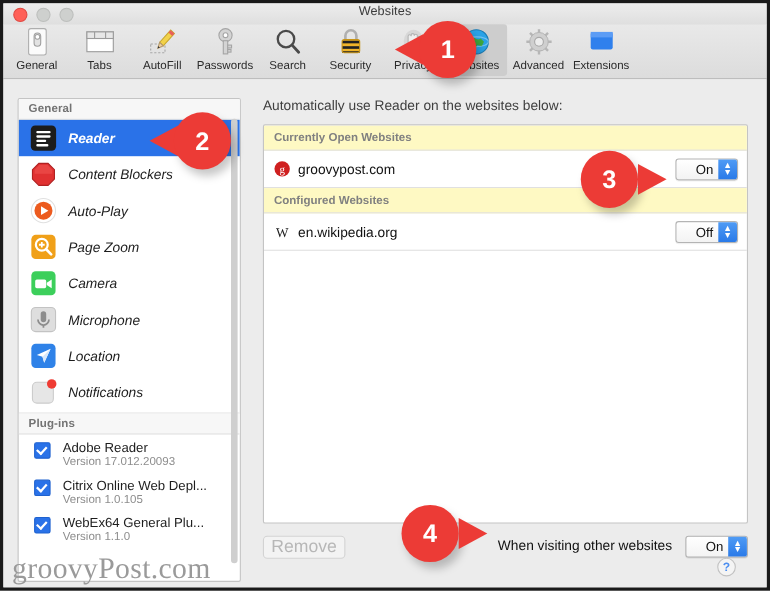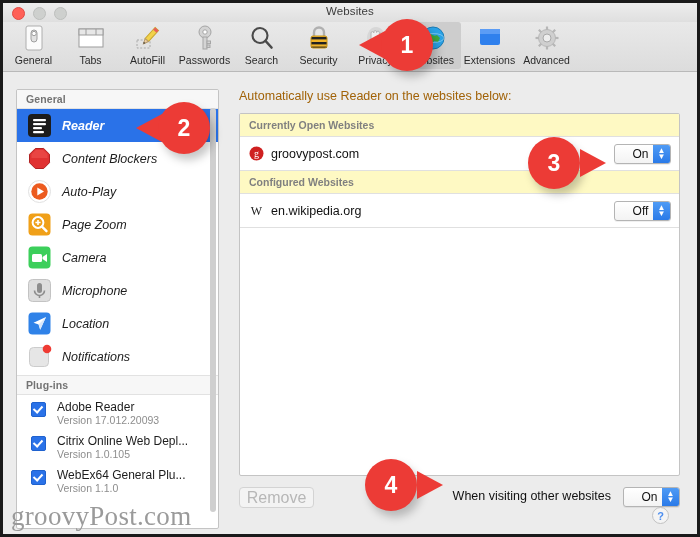--- a/index.html
+++ b/index.html
@@ -81,21 +81,21 @@
   .plugname{font-size:12px;color:#1d1d1d;line-height:14px;}
   .plugver{font-size:10.5px;color:#8d8d8d;line-height:13px;}
   .sbscroll{
     position:absolute;right:2px;top:18px;width:6px;height:404px;
     background:#cfcfcf;border-radius:3px;
   }
   
   .main{
     position:absolute;left:232px;top:17px;right:13px;bottom:0;
   }
-  .maintitle{font-size:12.5px;color:#a16207;margin:0 0 9px 4px;}
+  .maintitle{font-size:12.5px;color:#404040;margin:0 0 9px 4px;}
   .listbox{
     position:absolute;left:4px;top:24px;right:4px;height:363px;
     background:#fff;border:1px solid #c4c4c4;border-radius:2px;
     overflow:hidden;box-sizing:border-box;
   }
   .lhead{
     font-size:10.5px;color:#808080;font-weight:bold;
     padding:5px 0 5px 9px;background:#fef9c3;border-bottom:1px solid #e0e0e0;
   }
   .lrow{
@@ -267,30 +267,20 @@
       <div class="tbicon">
         <svg width="26" height="26" viewBox="0 0 26 26">
             <circle cx="13" cy="13" r="11" fill="#2aa3e8"></circle>
             <path d="M4 9 q4 2 7 0 q3 3 6 1 l3 3 -2 4 -4 -1 -2 4 -3-2 1-4 -4 -1Z" fill="#3ea93f"></path>
             <path d="M4.5 16 q3 1 5 4 l-1 3" fill="#3ea93f"></path>
             <circle cx="13" cy="13" r="11" fill="none" stroke="#1b7cb5"></circle>
             <ellipse cx="13" cy="13" rx="11" ry="4.5" fill="none" stroke="rgba(255,255,255,.35)"></ellipse>
           </svg>
       </div>
       <div class="tblabel">Websites</div>
-    </div>
-
-    <div class="tbitem">
-      <div class="tbicon">
-        <svg width="26" height="24" viewBox="0 0 26 24">
-            <rect x="3" y="3" width="20" height="16" rx="2" fill="#2f80ed"></rect>
-            <rect x="3" y="3" width="20" height="5" fill="#5b9cf5"></rect>
-          </svg>
-      </div>
-      <div class="tblabel">Extensions</div>
     </div>
 
     <div class="tbitem">
       <div class="tbicon">
         <svg width="26" height="26" viewBox="0 0 26 26">
             <g fill="#cfcfcf" stroke="#a9a9a9" stroke-width=".7">
               <circle cx="13" cy="13" r="8.5"></circle>
             </g>
             <circle cx="13" cy="13" r="4" fill="#ededed" stroke="#a9a9a9"></circle>
             <g stroke="#b6b6b6" stroke-width="2.2">
@@ -301,20 +291,30 @@
               <line x1="4.8" y1="4.8" x2="7.3" y2="7.3"></line>
               <line x1="18.7" y1="18.7" x2="21.2" y2="21.2"></line>
               <line x1="21.2" y1="4.8" x2="18.7" y2="7.3"></line>
               <line x1="7.3" y1="18.7" x2="4.8" y2="21.2"></line>
             </g>
           </svg>
       </div>
       <div class="tblabel">Advanced</div>
     </div>
 
+    <div class="tbitem">
+      <div class="tbicon">
+        <svg width="26" height="24" viewBox="0 0 26 24">
+            <rect x="3" y="3" width="20" height="16" rx="2" fill="#2f80ed"></rect>
+            <rect x="3" y="3" width="20" height="5" fill="#5b9cf5"></rect>
+          </svg>
+      </div>
+      <div class="tblabel">Extensions</div>
+    </div>
+
   </div>
 
   <div class="content">
 
     <div class="sidebar">
 
       <div class="sbgroup">General</div>
 
       <div class="sbitem sel">
         <div class="sbicon">

